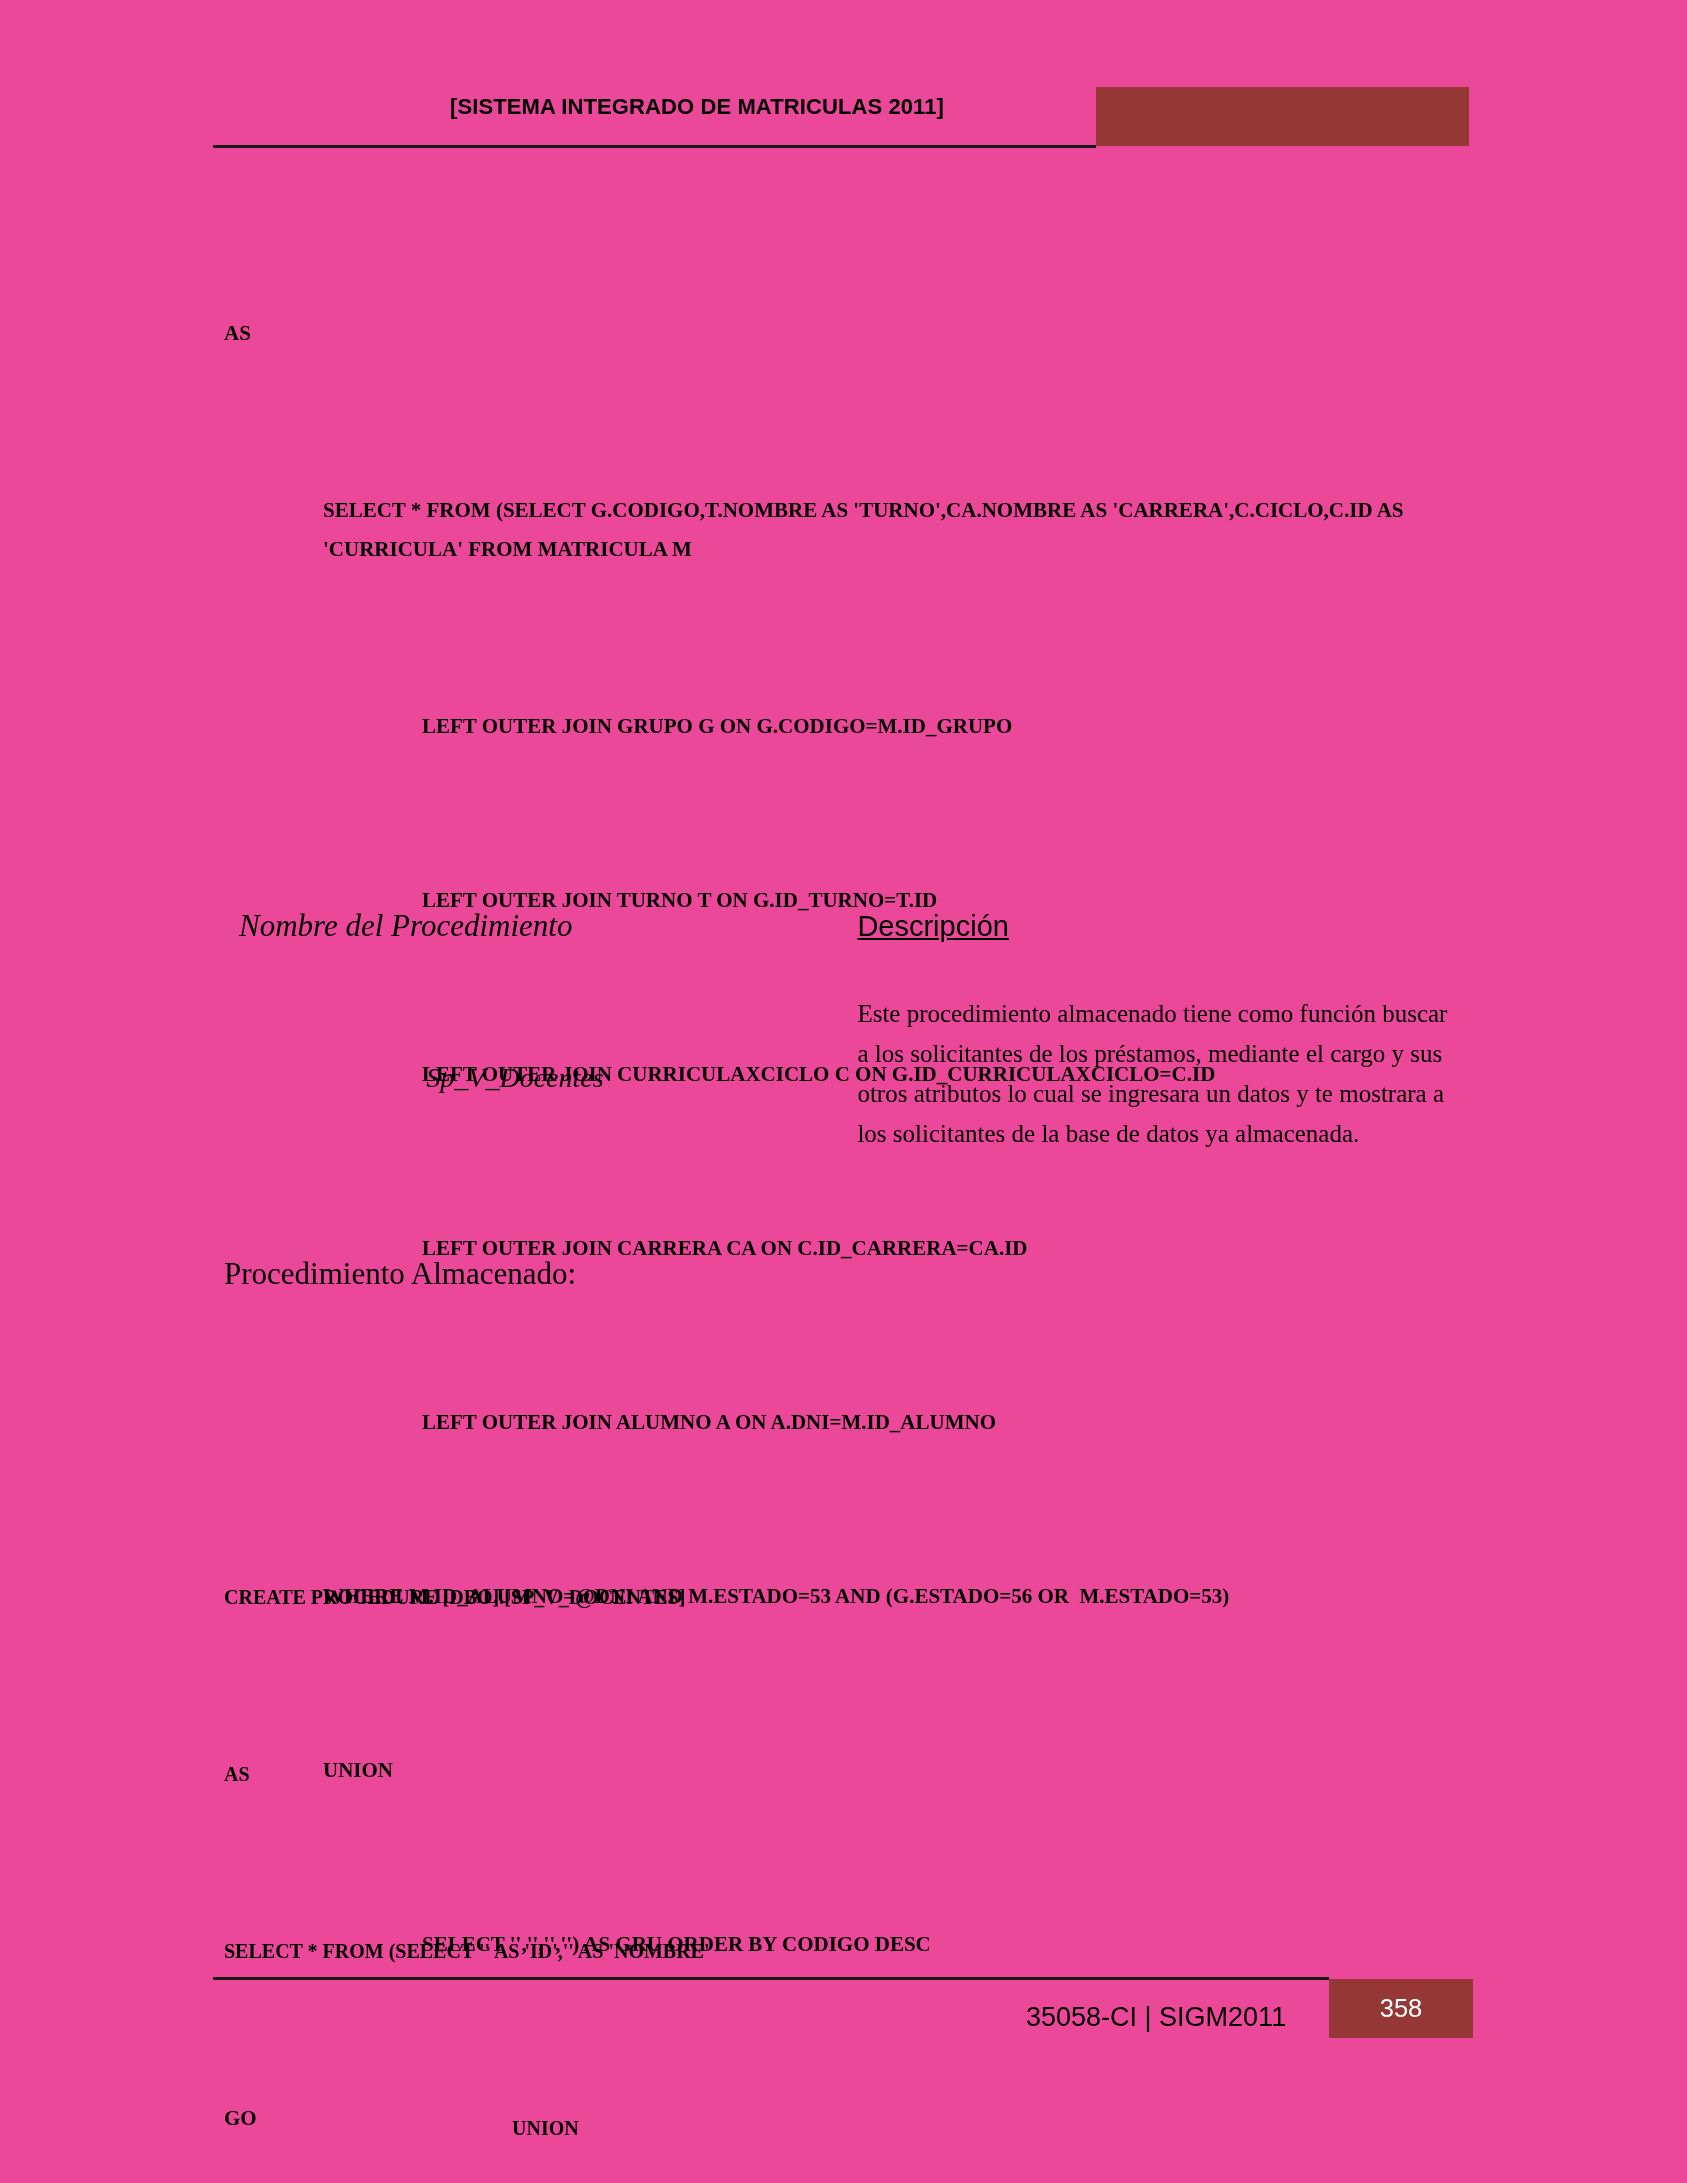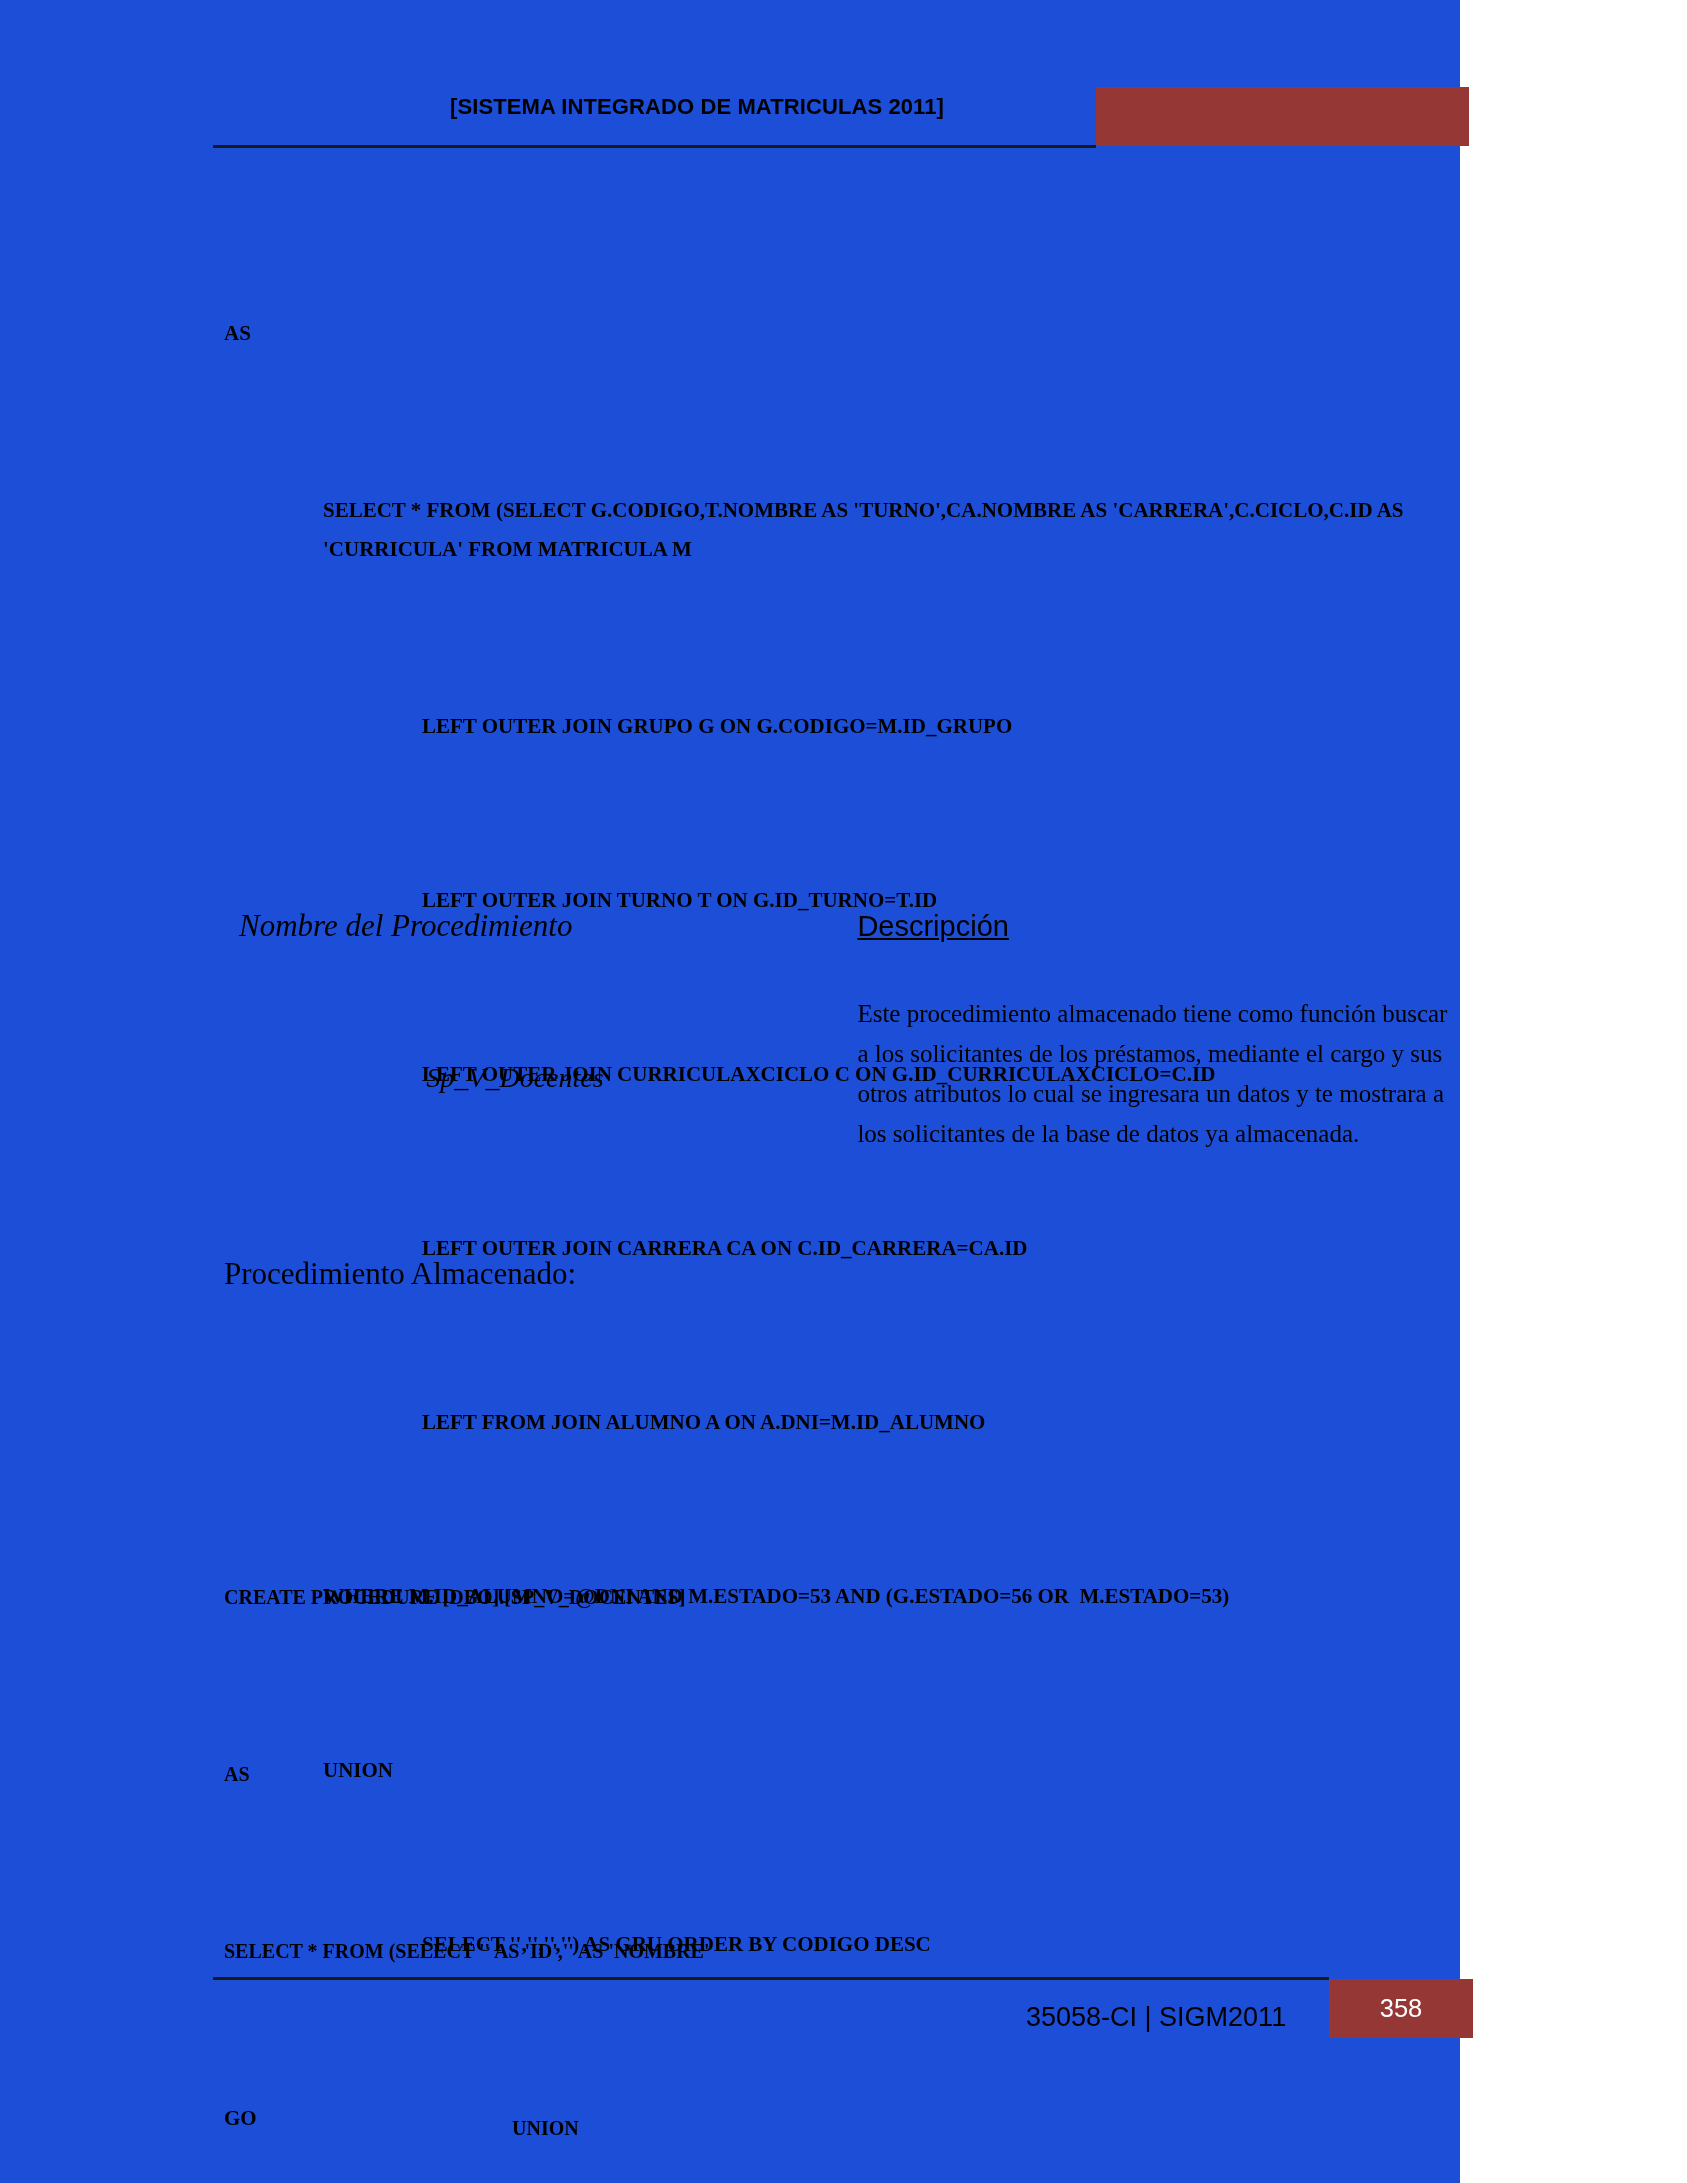--- a/index.html
+++ b/index.html
@@ -12,23 +12,23 @@
     height: 2183px;
     position: relative;
     font-family: "Liberation Serif", "DejaVu Serif", serif;
     color: #000000;
     overflow: hidden;
   }
 
   .page {
     position: absolute;
     left: 0; top: 0;
-    width: 1460px;
+    width: 1687px;
     height: 2183px;
-    background: #1d4ed8;
+    background: #ec4899;
   }
 
   
   .header {
     position: absolute;
     left: 213px;
     top: 87px;
     width: 1261px;
     height: 58px;
   }
@@ -217,21 +217,21 @@
   </div>
   <div class="header-rule"></div>
 
   <div class="sql sql-top">
     <div class="sql-line ind0">AS</div>
     <div class="sql-line ind1 wrap" style="margin-top:13px;margin-bottom:11.5px;">SELECT * FROM (SELECT G.CODIGO,T.NOMBRE AS 'TURNO',CA.NOMBRE AS 'CARRERA',C.CICLO,C.ID AS 'CURRICULA' FROM MATRICULA M</div>
     <div class="sql-line ind2">LEFT OUTER JOIN GRUPO G ON G.CODIGO=M.ID_GRUPO</div>
     <div class="sql-line ind2">LEFT OUTER JOIN TURNO T ON G.ID_TURNO=T.ID</div>
     <div class="sql-line ind2">LEFT OUTER JOIN CURRICULAXCICLO C ON G.ID_CURRICULAXCICLO=C.ID</div>
     <div class="sql-line ind2">LEFT OUTER JOIN CARRERA CA ON C.ID_CARRERA=CA.ID</div>
-    <div class="sql-line ind2">LEFT FROM JOIN ALUMNO A ON A.DNI=M.ID_ALUMNO</div>
+    <div class="sql-line ind2">LEFT OUTER JOIN ALUMNO A ON A.DNI=M.ID_ALUMNO</div>
     <div class="sql-line ind1">WHERE M.ID_ALUMNO=@DNI AND M.ESTADO=53 AND (G.ESTADO=56 OR  M.ESTADO=53)</div>
     <div class="sql-line ind1">UNION</div>
     <div class="sql-line ind2">SELECT '','','','') AS GRU ORDER BY CODIGO DESC</div>
     <div class="sql-line ind0">GO</div>
   </div>
 
   <div class="tbl">
     <div class="tbl-col-left">
       <div class="col-head-left">Nombre del Procedimiento</div>
       <div class="proc-name">Sp_V_Docentes</div>

